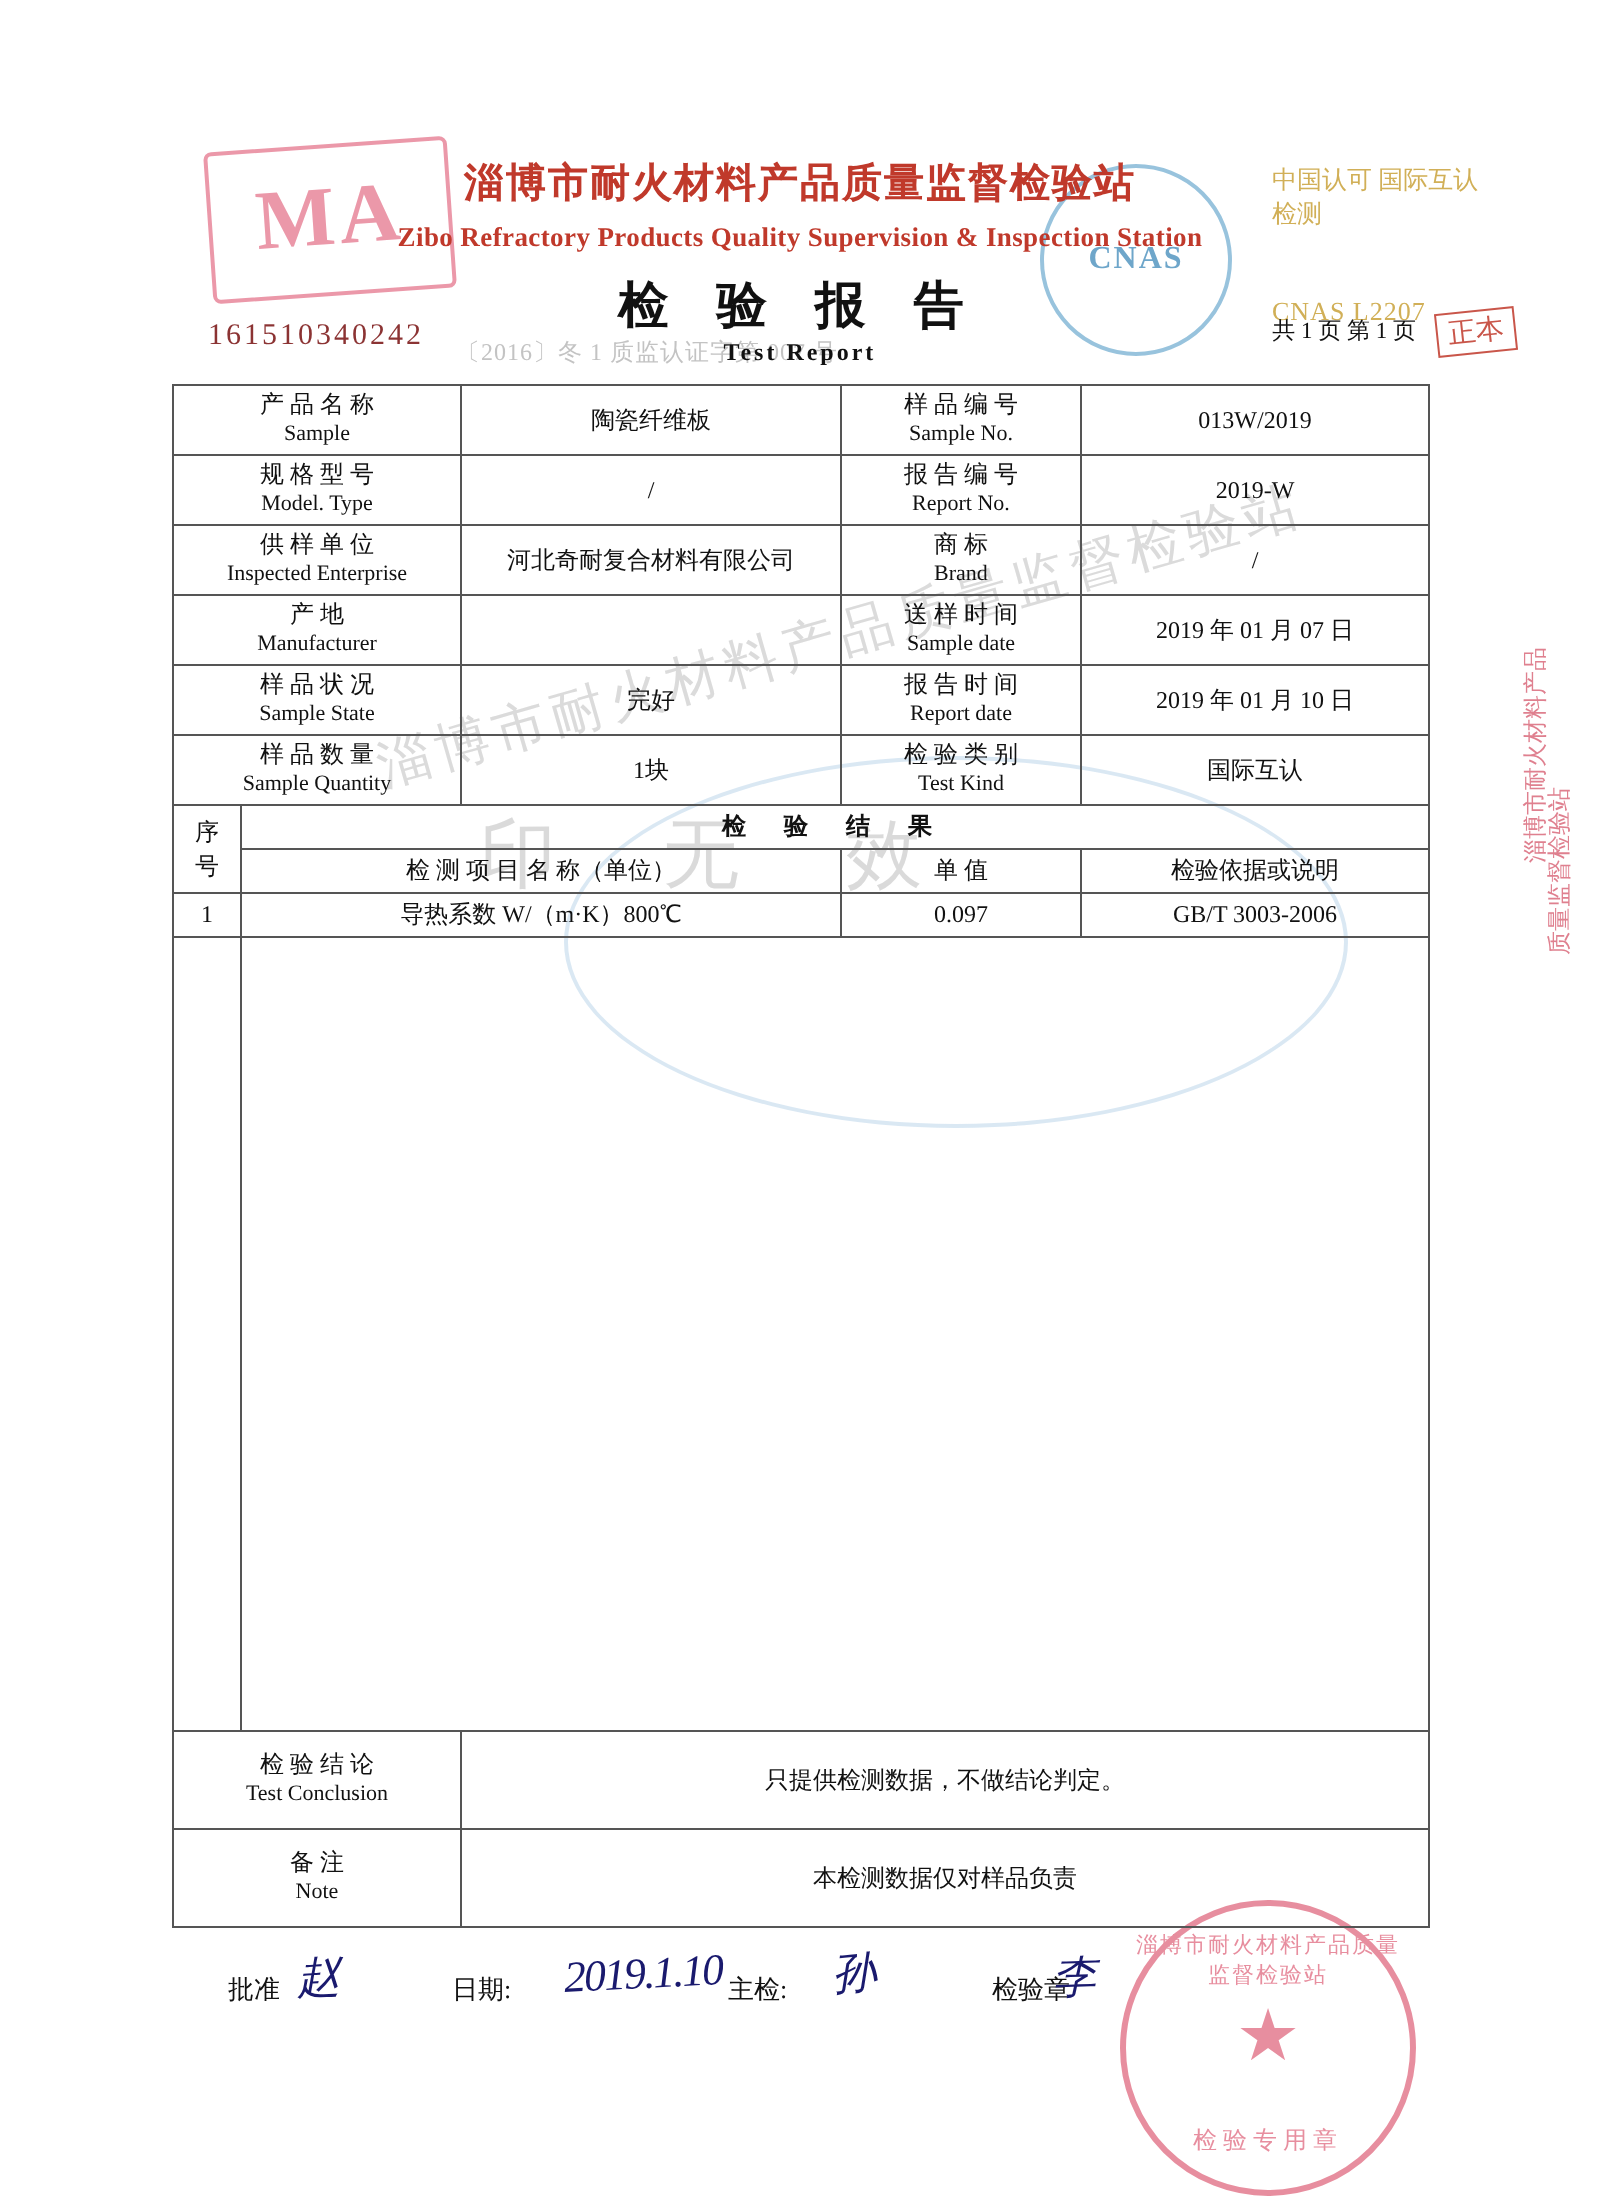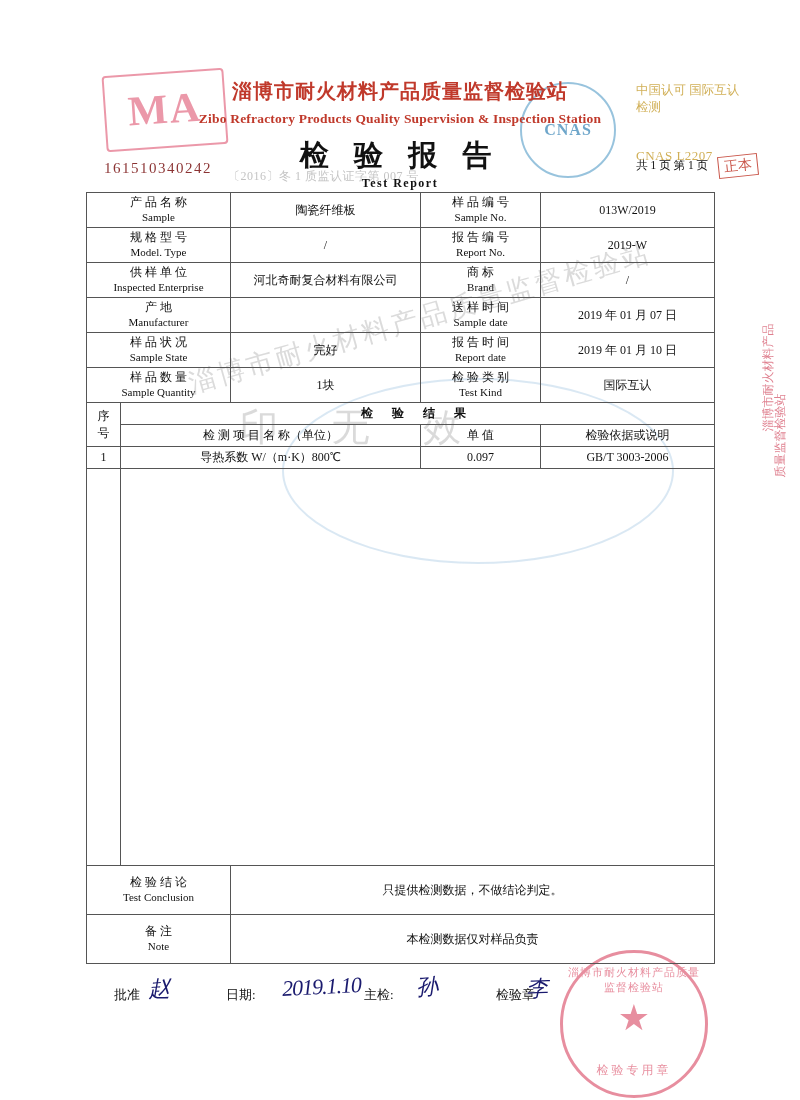--- a/index.html
+++ b/index.html
@@ -39,21 +39,21 @@
   }
   .header .title-en {
     font-family: "Liberation Serif", serif;
     font-size: 13.5px;
     font-weight: bold;
     color: #c0392b;
     margin-top: 6px;
     letter-spacing: 0.2px;
   }
   .header .report-cn {
-    font-size: 29px;
+    font-size: 25px;
     font-weight: bold;
     letter-spacing: 9px;
     margin-top: 9px;
     color: #111;
   }
   .header .report-en {
     font-size: 12px;
     font-weight: bold;
     letter-spacing: 1.5px;
     margin-top: 0;

